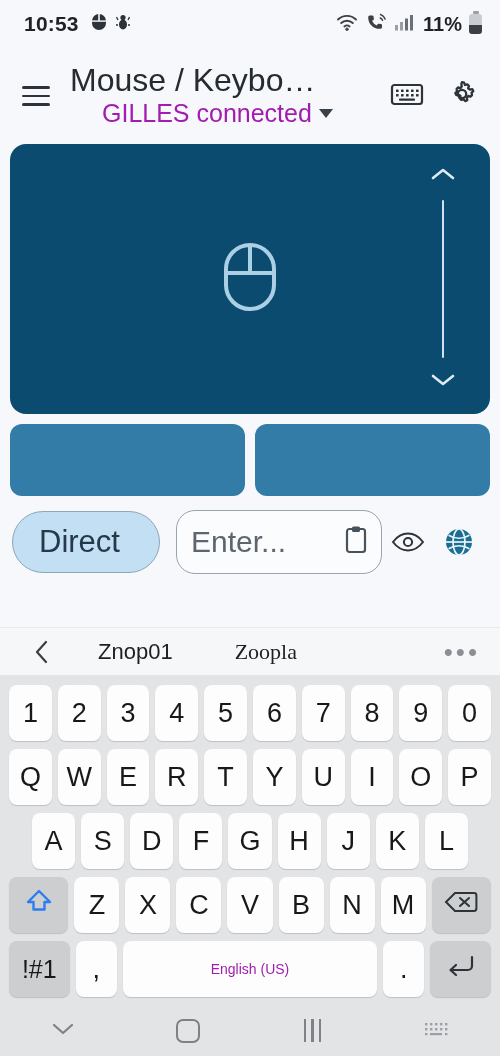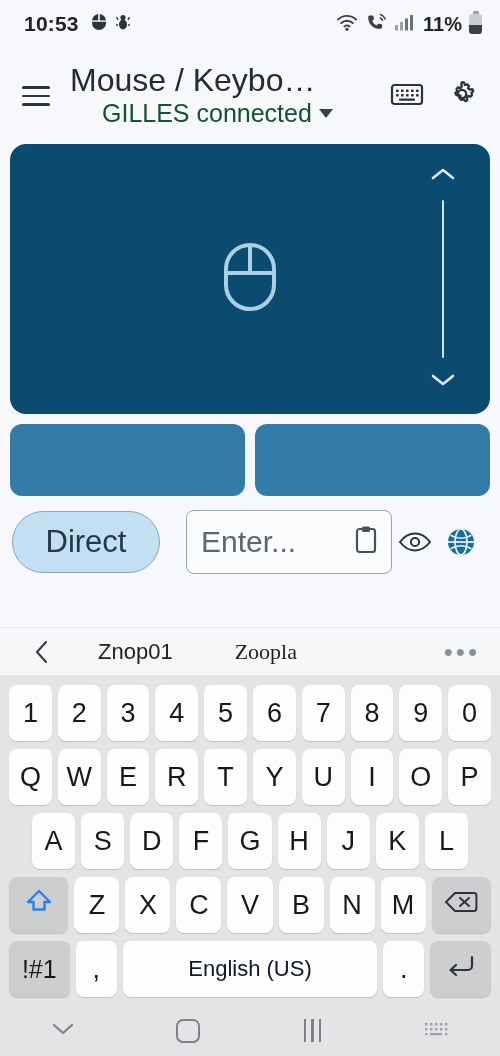--- a/index.html
+++ b/index.html
@@ -45,21 +45,21 @@
     padding: 0 22px 0 14px;
   }
   .hamburger { width: 44px; display: flex; flex-direction: column; gap: 6px; align-items: center; padding: 8px 6px; }
   .hamburger i { display: block; width: 28px; height: 2.6px; background: #2d3339; border-radius: 2px; }
   .titles { flex: 1 1 auto; margin-left: 12px; min-width: 0; }
   .title {
     font-size: 32px; color: #262b31; line-height: 1.06;
     white-space: nowrap; overflow: hidden; font-weight: 400;
   }
   .subtitle-row { display: flex; align-items: center; gap: 7px; margin-top: 1px; padding-left: 32px; }
-  .subtitle { font-size: 25px; color: #14532d; font-weight: 400; }
+  .subtitle { font-size: 25px; color: #a21caf; font-weight: 400; }
   .caret-down {
     width: 0; height: 0; border-left: 7px solid transparent;
     border-right: 7px solid transparent; border-top: 9px solid #3a4047;
   }
   .appbar-actions { display: flex; align-items: center; gap: 22px; margin-left: 8px; }
 
   
   .pad-wrap { padding: 0 10px; }
   .trackpad {
     position: relative;
@@ -81,26 +81,26 @@
   .mbtn { flex: 1 1 0; height: 72px; border-radius: 12px; background: #337ca8; }
 
   
   .inputrow {
     display: flex; align-items: center; gap: 0;
     padding: 14px 16px 12px 12px;
   }
   .chip {
     height: 62px; min-width: 148px; padding: 8px 26px;
     border-radius: 32px; background: #c3dff4; border: 1.5px solid #8fa6b5;
-    display: flex; align-items: center; justify-content: center;
+    display: flex; align-items: center; 
     font-size: 31px; color: #26394a;
   }
   .textfield {
-    margin-left: 26px; flex: 0 0 206px; height: 64px;
-    border: 1.5px solid #97a3ad; border-radius: 8px; background: #fbfcfd;
+    margin-left: 16px; flex: 0 0 206px; height: 64px;
+    border: 1.5px solid #97a3ad; border-radius: 19px; background: #fbfcfd;
     display: flex; align-items: center; padding: 0 12px 0 14px; gap: 14px;
   }
   .tf-placeholder { flex: 1 1 auto; font-size: 30px; color: #5d666f; }
   .icon-btn { width: 54px; display: flex; align-items: center; justify-content: center; }
 
   
   .suggestions {
     flex: 0 0 48px; height: 48px; background: #f6f7f8;
     display: flex; align-items: center; padding: 0 20px;
     border-top: 1px solid #e9eaec;
@@ -124,21 +124,21 @@
   .krow-num .key { flex: 1 1 0; }
   .krow-q .key { flex: 1 1 0; }
   .krow-a { padding-left: 28px; padding-right: 28px; }
   .krow-a .key { flex: 1 1 0; }
   .krow-z .key { flex: 1 1 0; }
   .key-fn { background: #cdced0; }
   .key-shift, .key-bksp { flex: 1.32 1 0 !important; }
   .krow-b .key { height: 56px; }
   .key-sym { flex: 1.05 1 0; font-size: 25px; }
   .key-comma { flex: .72 1 0; }
-  .key-space { flex: 4.4 1 0; font-size: 22px; color: #0f172a; }
+  .key-space { flex: 4.4 1 0; font-size: 14px; color: #a21caf; }
   .key-period { flex: .72 1 0; }
   .key-enter { flex: 1.05 1 0; }
 
   
   .navbar {
     flex: 1 1 auto; background: #e3e4e6;
     display: flex; align-items: center;
   }
   .nav-item { flex: 1 1 0; display: flex; align-items: center; justify-content: center; }
   .nav-home { width: 24px; height: 24px; border: 2.4px solid #7e8287; border-radius: 7px; }

